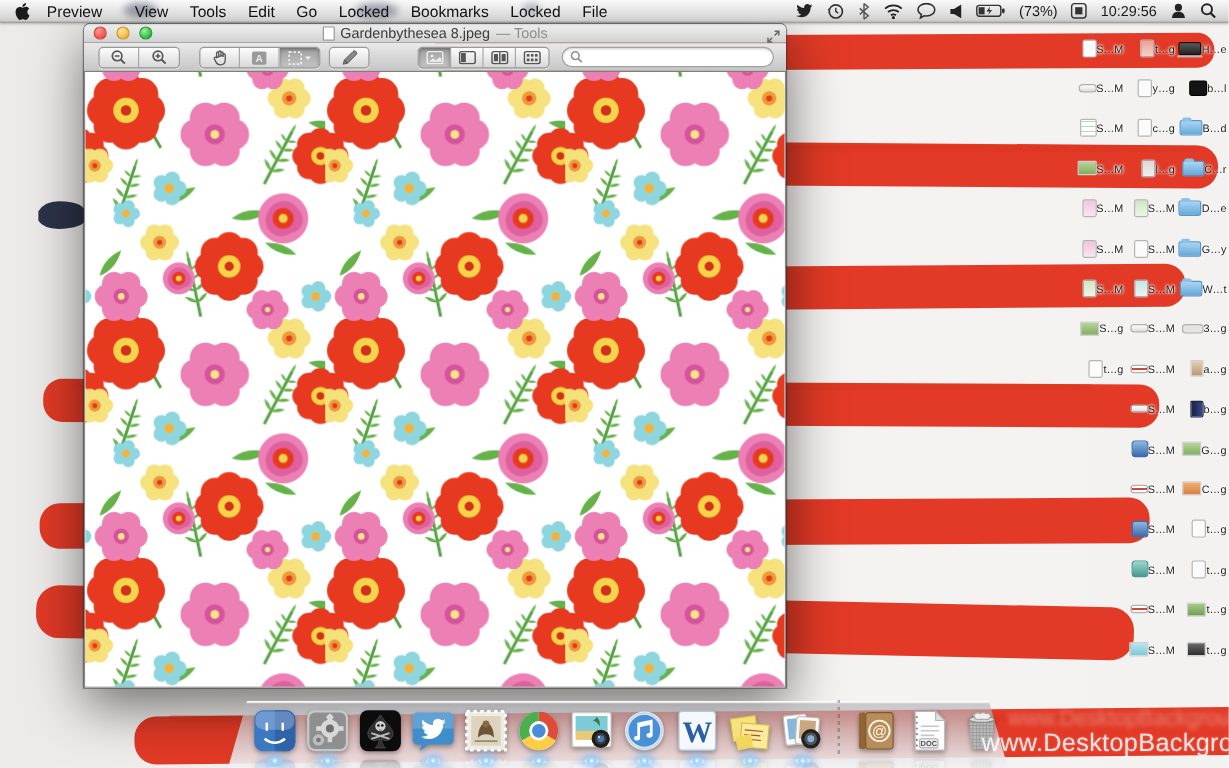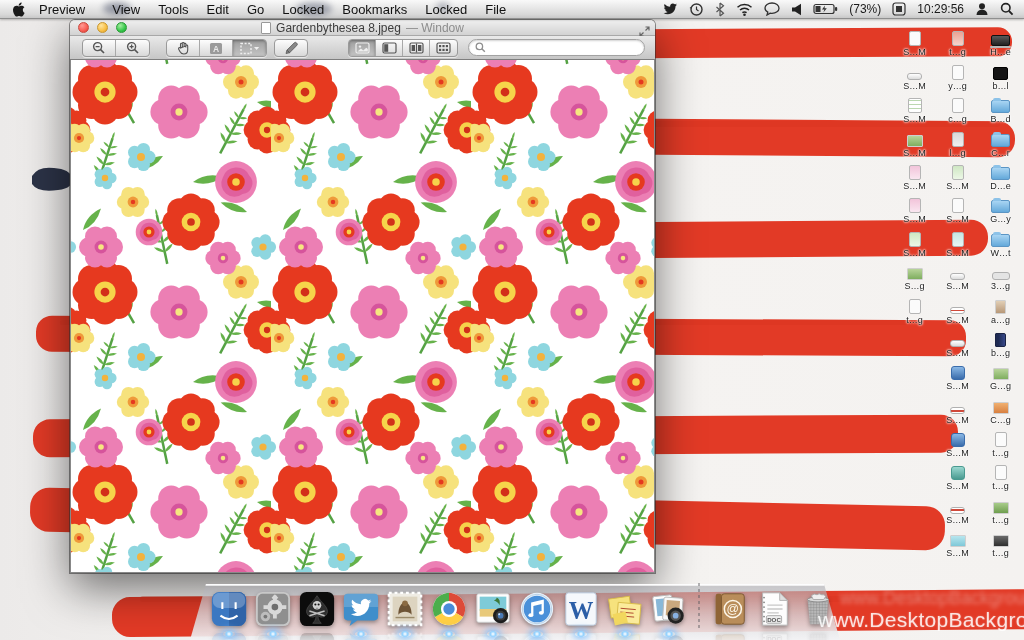--- a/index.html
+++ b/index.html
@@ -18,21 +18,21 @@
   .apple{margin:0 14px 0 12px;display:flex;align-items:center}
   .appname{font-weight:normal;margin-right:18px}
   .menu-item{padding:0 9px;cursor:default}
   .mb-right{margin-left:auto;display:flex;align-items:center;gap:11px;padding-right:10px;font-size:12px;position:relative;z-index:2}
   .mb-right svg{display:block}
   .mb-text{color:#1a1a1a}
 
   
   .icons{position:absolute;top:24px;left:893px;z-index:2;display:flex}
   .icon-col{width:43px}
-  .di{width:43px;height:33.4px;display:flex;flex-direction:column;align-items:center;justify-content:flex-end;cursor:default}
+  .di{width:43px;height:33.4px;display:flex;flex-direction:row;align-items:center;justify-content:flex-end;cursor:default}
   .ic{position:relative;margin-bottom:1px;width:13px;height:15px;background:#fff;border:1px solid #b5b5b5;border-radius:2px}
   .lbl{font-size:9px;line-height:10px;color:#1c1c1c;white-space:nowrap;
     text-shadow:0 0 2px #fff,0 0 2px #fff,0 0 3px #fff}
   .di[data-kind="folder"] .ic{width:19px;height:13px;background:linear-gradient(#a9d5f3,#64a9da);border:1px solid #5b95c4;border-radius:2px}
   .di[data-kind="folder"] .ic::before{content:'';position:absolute;top:-3px;left:1px;width:8px;height:3px;background:#8cc2e8;border-radius:2px 2px 0 0}
   .di[data-kind^="doc"] .ic{width:12px;height:15px;background:#fbfbfb}
   .di[data-kind="doc-red"] .ic{background:linear-gradient(#eba193,#f6d2ca)}
   .di[data-kind="doc-pink"] .ic{background:linear-gradient(#f2c4da,#fae6f0)}
   .di[data-kind="doc-green"] .ic{background:linear-gradient(#cfe7c3,#ecf7e6)}
   .di[data-kind="doc-teal"] .ic{background:linear-gradient(#c6e6e2,#e8f6f4)}
@@ -395,21 +395,21 @@
   </div>
 
   <div class="window">
     <div class="titlebar">
       <span class="tl red"></span>
       <span class="tl yel"></span>
       <span class="tl grn"></span>
       <span class="title">
         <span class="proxy"></span>
         <span>Gardenbythesea 8.jpeg</span>
-        <span class="locked">— Window</span>
+        <span class="locked">— Tools</span>
       </span>
       <span class="fsbtn"><svg width="11" height="11" viewBox="0 0 11 11">
             <path d="M6.5 1 h3.5 v3.5 M10 1 L6.5 4.5 M4.5 10 H1 V6.5 M1 10 L4.5 6.5" fill="none" stroke="#666" stroke-width="1.2"></path>
           </svg></span>
     </div>
     <div class="toolbar">
       <div class="seg" style="left:12px">
         <span class="sg">
             <svg width="14" height="14" viewBox="0 0 14 14">
               <circle cx="5.6" cy="5.6" r="4" fill="none" stroke="#555" stroke-width="1.4"></circle>

